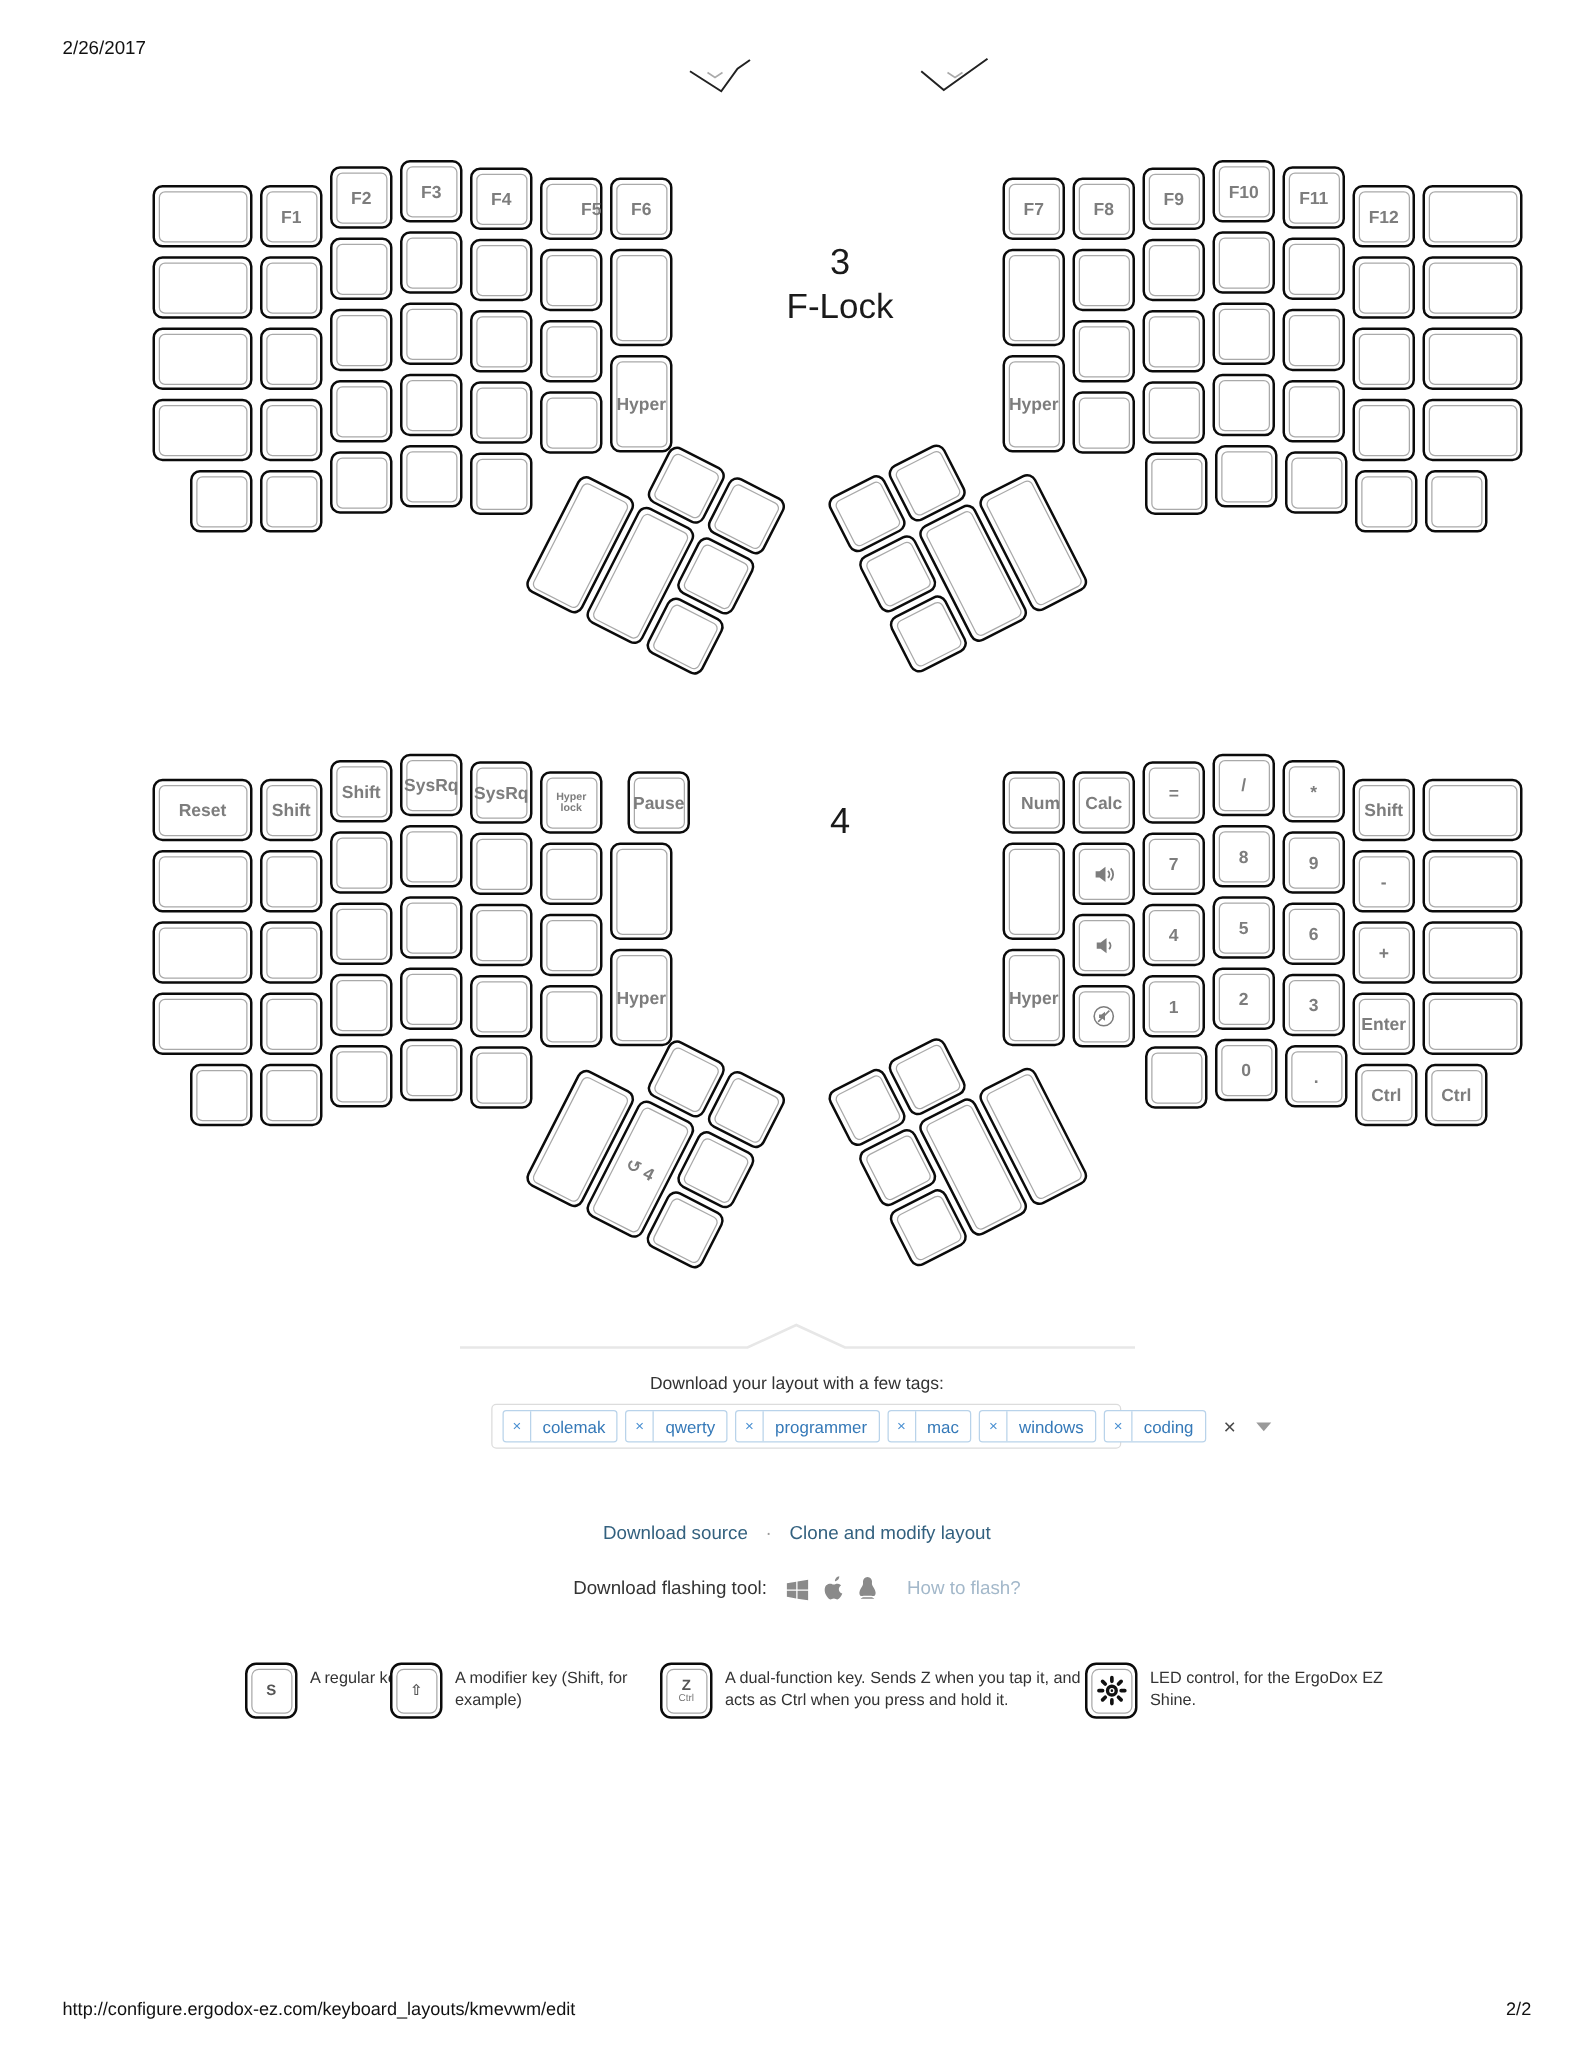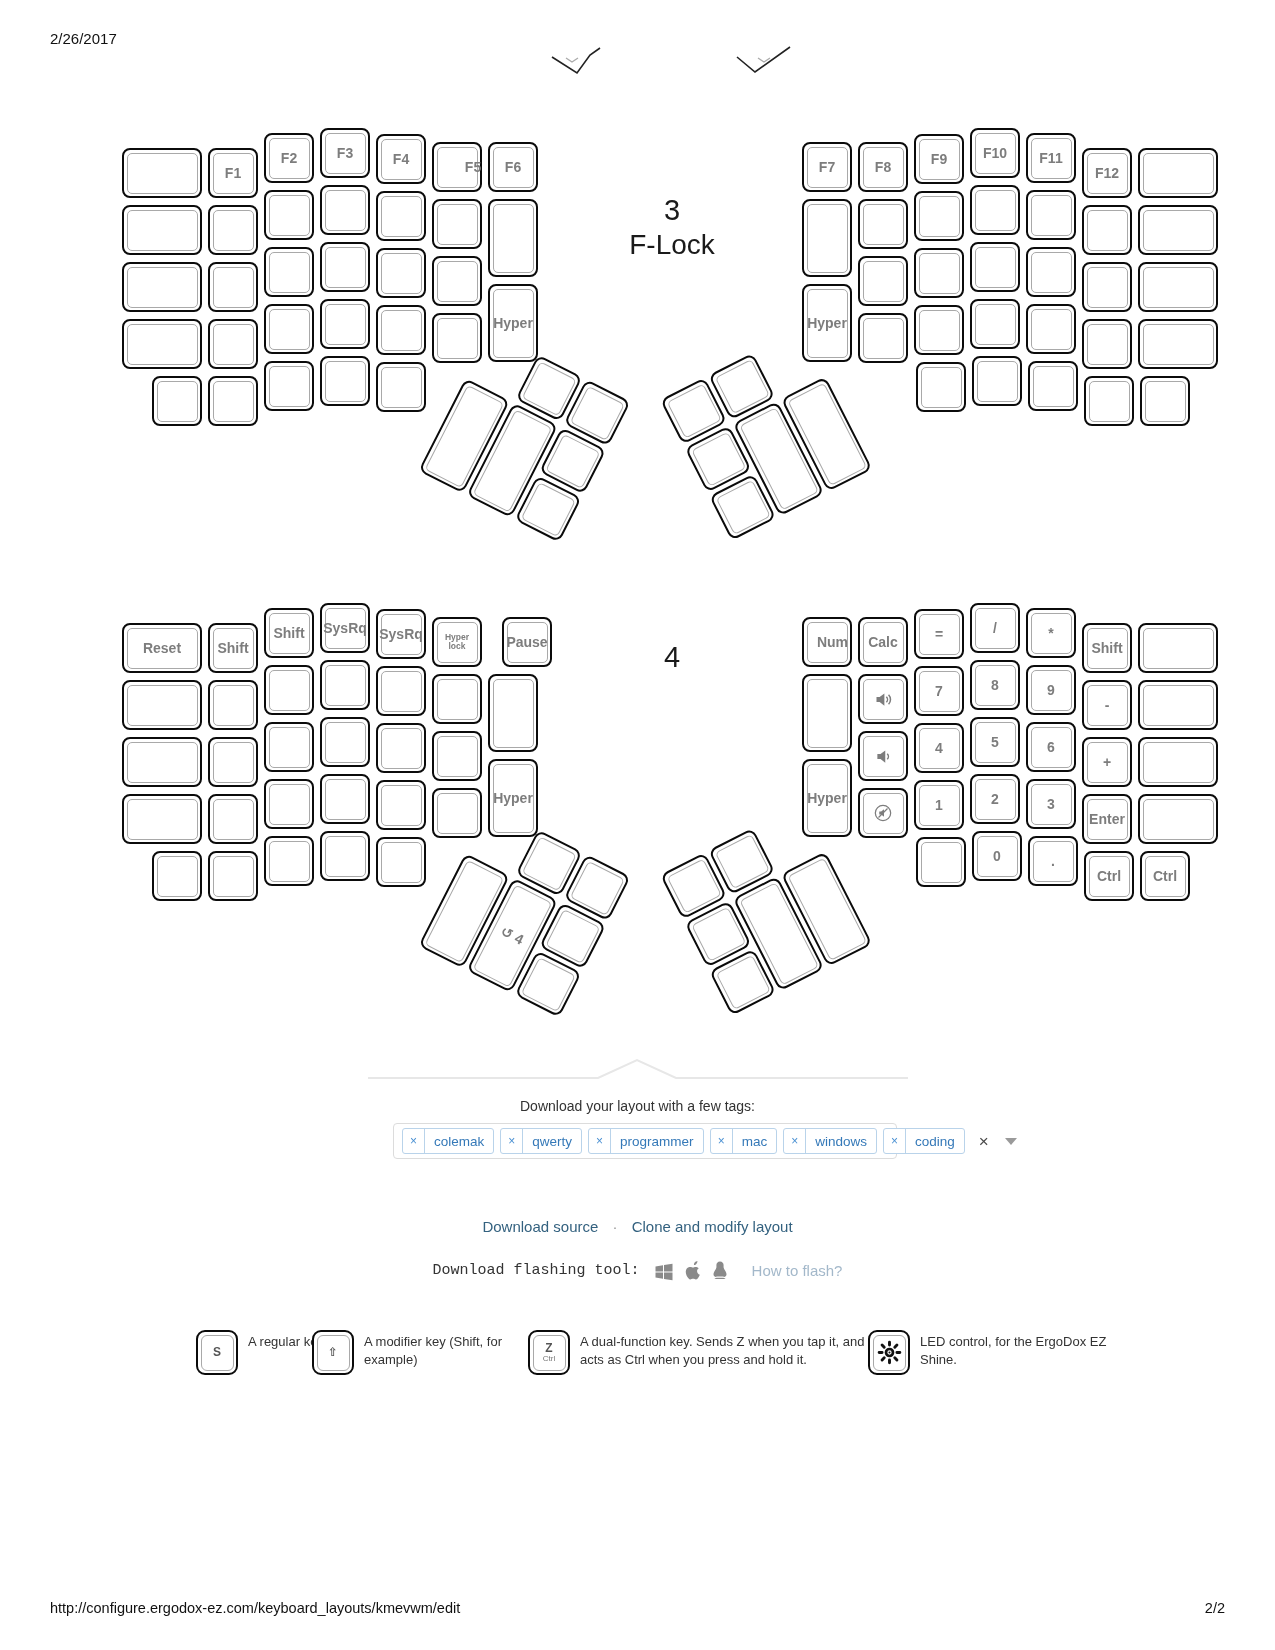--- a/index.html
+++ b/index.html
@@ -30,21 +30,21 @@
   .chip-x{display:flex;align-items:center;padding:0 7px;color:#4a90d2;font-size:12px;border-right:1px solid #b9d3ea;cursor:default;}
   .chip-label{display:flex;align-items:center;padding:0 9px;color:#3579b8;font-size:13.5px;}
   .clear-x{margin-left:8px;color:#4a4a4a;font-size:17px;line-height:1;}
   .caret-down{margin-left:10px;width:0;height:0;border-left:6px solid transparent;
               border-right:6px solid transparent;border-top:7px solid #9a9a9a;}
   
   .links-row{position:absolute;left:0;top:1218px;width:100%;text-align:center;font-size:15px;}
   .links-row .lnk{color:#33617f;}
   .links-row .sep{color:#999;margin:0 10px;}
   .flash-row{position:absolute;left:0;top:1260px;width:100%;display:flex;align-items:center;justify-content:center;gap:9px;font-size:15px;}
-  .flash-label{color:#333;margin-right:4px;font-family:Liberation Mono, monospace;}
+  .flash-label{color:#333;margin-right:4px;}
   .howto{color:#a3b8ca;margin-left:14px;}
   
   .legend-item{position:absolute;display:flex;gap:10px;}
   .lkey{position:relative;box-sizing:border-box;width:42px;height:45px;background:#fff;border:2.5px solid #0b0b0b;
         border-radius:9px;display:flex;flex-direction:column;align-items:center;justify-content:center;flex:0 0 auto;}
   .lkey::after{content:"";position:absolute;inset:2.5px;border:1.5px solid #a9a9a9;border-radius:6px;}
   .lkey span{position:relative;z-index:1;color:#555;font-weight:700;font-size:12px;line-height:1.1;}
   .lkey .sub{font-size:8px;color:#777;font-weight:400;}
   .ltext{font-size:13px;color:#333;line-height:18px;padding-top:3px;}
   

